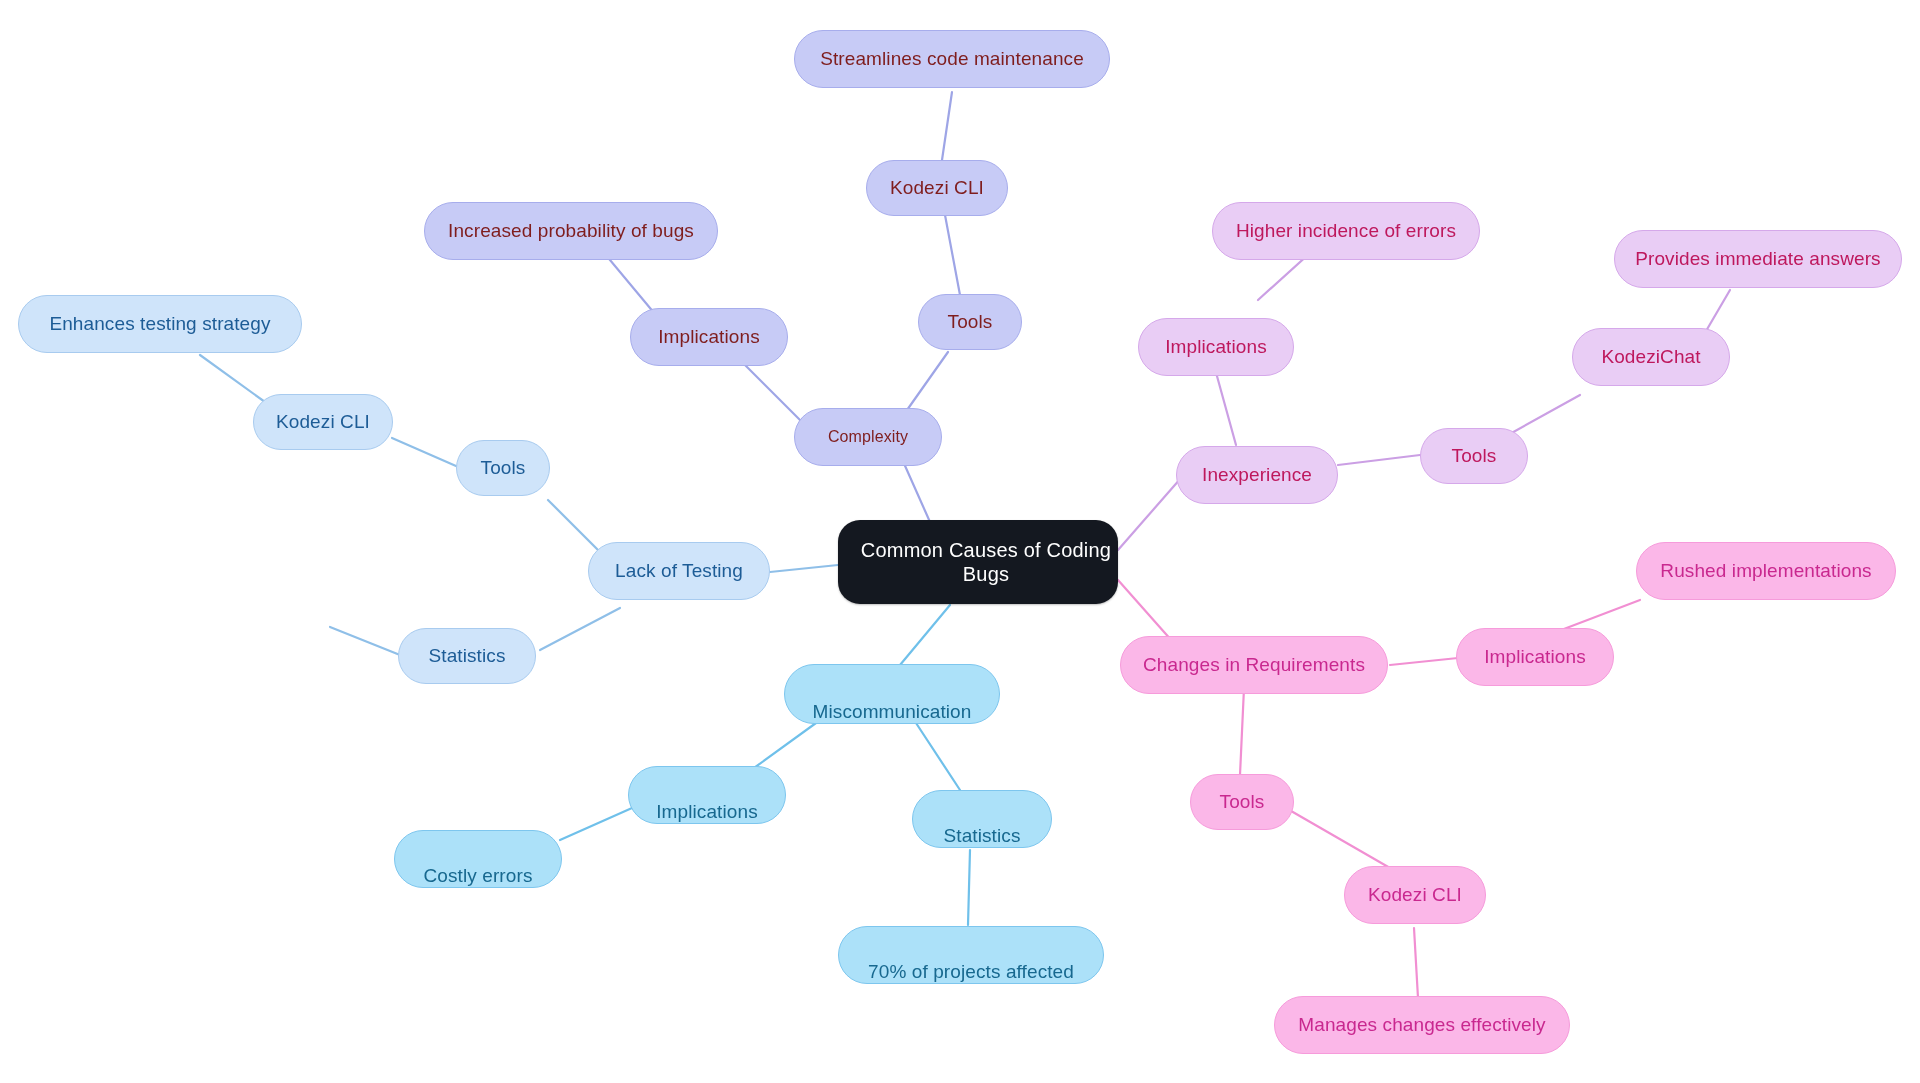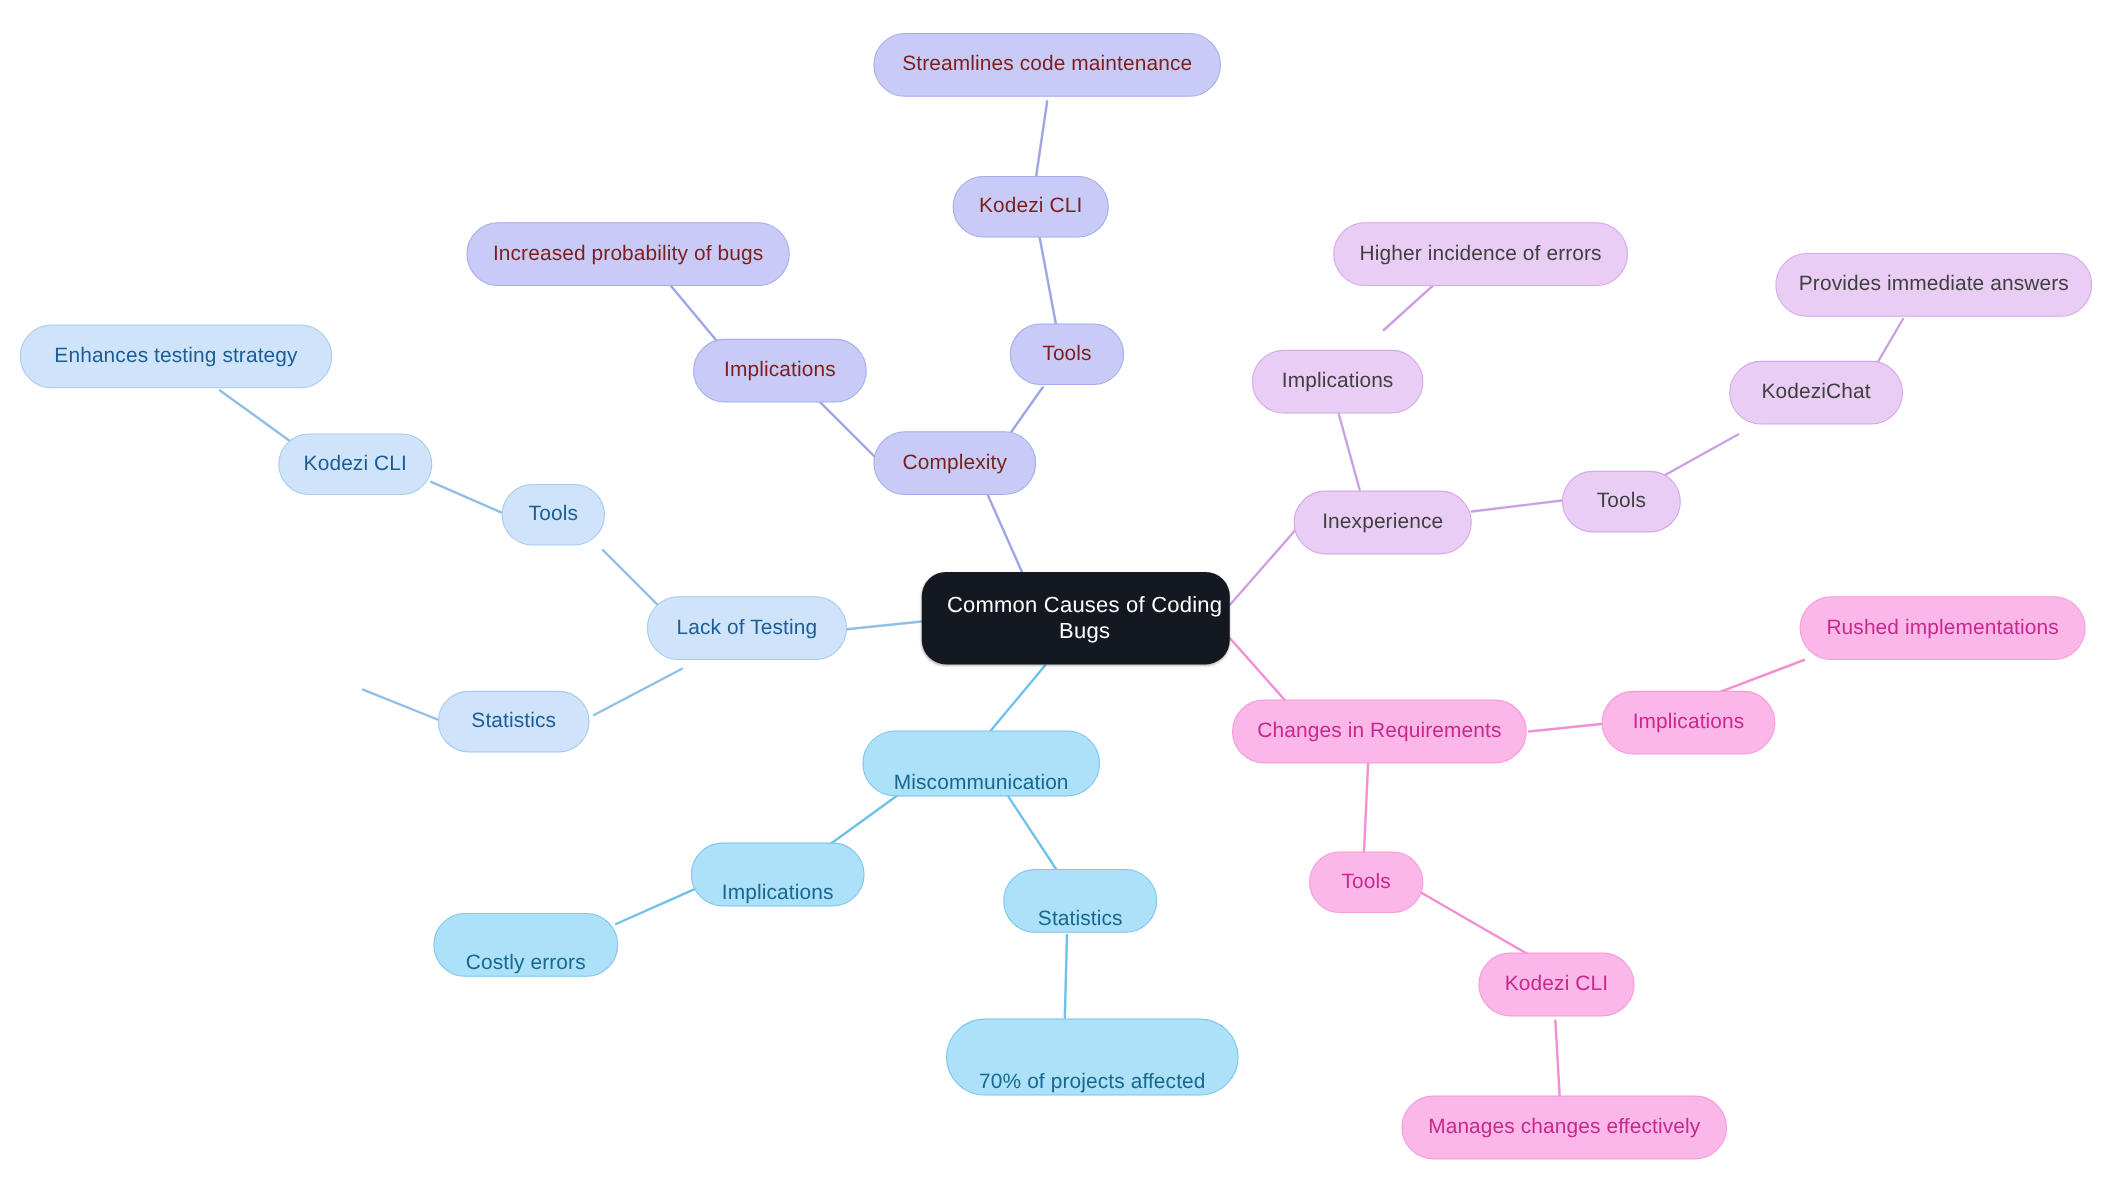--- a/index.html
+++ b/index.html
@@ -44,21 +44,21 @@
     color: #ffffff;
     font-size: 20px;
     letter-spacing: 0.2px;
     box-shadow: 0 1px 2px rgba(0,0,0,0.25);
   }
   
   .c-blue      { background:#cfe4fa; border-color:#a8cbef; color:#1d5c96; }
   
   .c-periwinkle{ background:#c7cbf6; border-color:#a7adec; color:#7f1d1d; }
   
-  .c-violet    { background:#e9cdf5; border-color:#d5a8ea; color:#404040; }
+  .c-violet    { background:#e9cdf5; border-color:#d5a8ea; color:#be185d; }
   
   .c-pink      { background:#fbb7e8; border-color:#f69bdb; color:#c9288f; }
   
   .c-sky       { background:#ace1f9; border-color:#7dc6ee; color:#17688f;align-items:flex-end; }
 </style>
 </head>
 <body>
 
 <div id="canvas">
 
@@ -121,21 +121,21 @@
 
   <div class="node c-blue" style="left:18px; top:295px; width:284px; height:58px; font-size:19px;">
     <span>Enhances testing strategy</span>
   </div>
 
   <div class="node c-blue" style="left:398px; top:628px; width:138px; height:56px; font-size:19px;">
     <span>Statistics</span>
   </div>
 
 
-  <div class="node c-periwinkle" style="left:794px; top:392px; width:148px; height:58px; font-size:19px;">
+  <div class="node c-periwinkle" style="left:794px; top:408px; width:148px; height:58px; font-size:16px;">
     <span>Complexity</span>
   </div>
 
   <div class="node c-periwinkle" style="left:630px; top:308px; width:158px; height:58px; font-size:19px;">
     <span>Implications</span>
   </div>
 
   <div class="node c-periwinkle" style="left:424px; top:202px; width:294px; height:58px; font-size:19px;">
     <span>Increased probability of bugs</span>
   </div>
@@ -209,17 +209,17 @@
   </div>
 
   <div class="node c-sky" style="left:394px; top:830px; width:168px; height:58px; font-size:19px;">
     <span>Costly errors</span>
   </div>
 
   <div class="node c-sky" style="left:912px; top:790px; width:140px; height:58px; font-size:19px;">
     <span>Statistics</span>
   </div>
 
-  <div class="node c-sky" style="left:860px; top:926px; width:266px; height:70px; font-size:19px;">
+  <div class="node c-sky" style="left:838px; top:926px; width:266px; height:58px; font-size:19px;">
     <span>70% of projects affected</span>
   </div>
 
 </div>
 
 </body></html>

